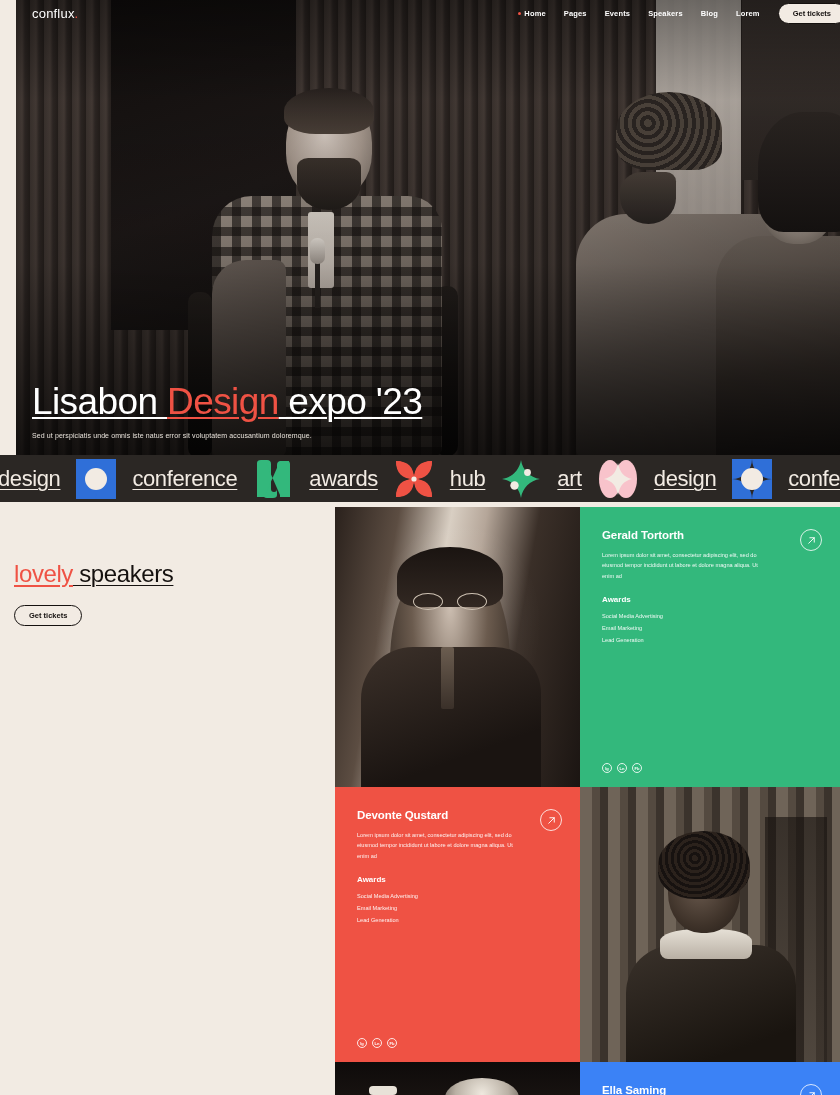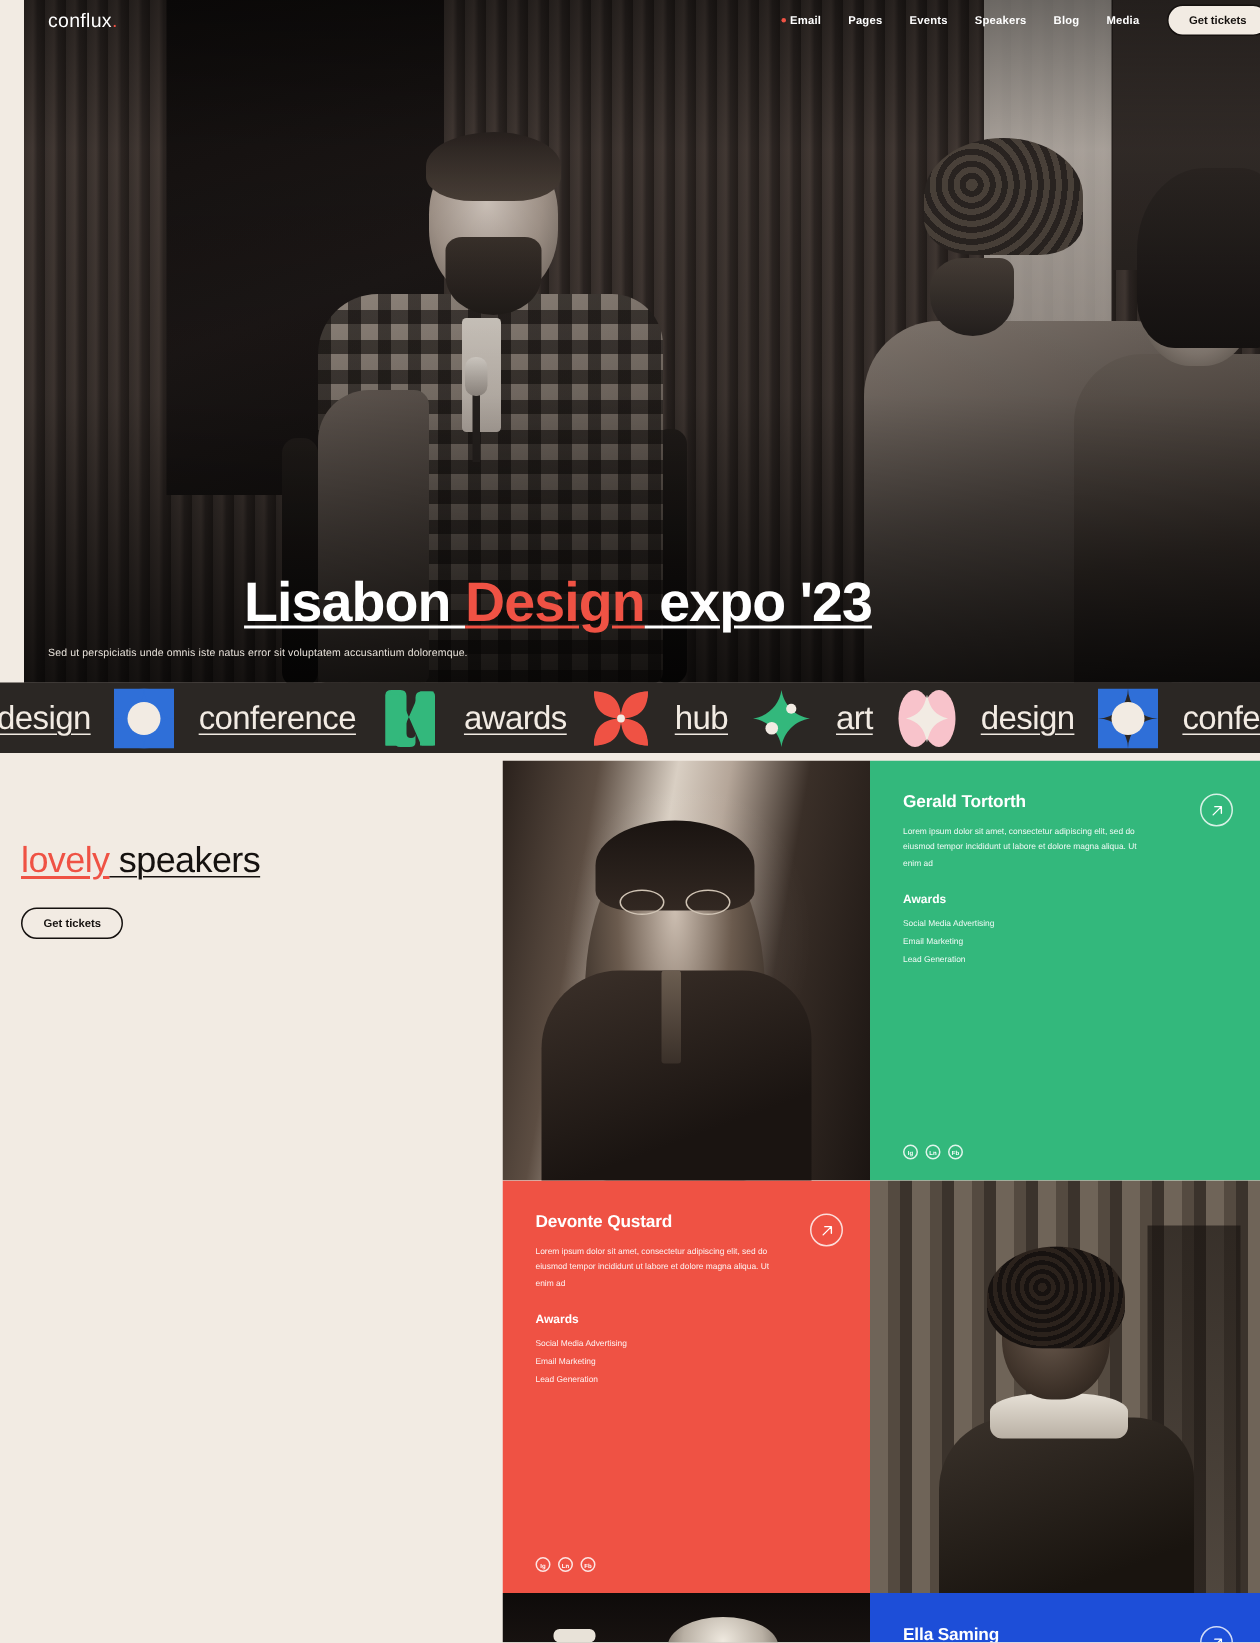--- a/index.html
+++ b/index.html
@@ -159,23 +159,22 @@
   .nav-dot { width:3px; height:3px; border-radius:50%; background:#ef5244; display:inline-block;}
   .btn-tickets-nav {
     background:#f2ebe3; color:#15110f; font-size:7.5px; font-weight:700;
     border-radius:20px; padding:5px 14px; white-space:nowrap;
     border:1px solid #15110f;
   }
 
   
   .hero-copy { position:absolute; left:16px; bottom:16px; z-index:6; width:680px; }
   .hero-h1 {
-    color:#fff; font-size:37px; line-height:1.12; font-weight:700;
+    color:#fff; font-size:37px; line-height:1.12; font-weight:400;
     letter-spacing:-.6px;
-    text-align:center;
   }
   .hero-h1 .u { text-decoration:underline; text-underline-offset:3px; text-decoration-thickness:1.5px;}
   .hero-h1 .red { color:#ef5244; }
   .hero-sub {
     margin-top:10px; color:#e8e2da; font-size:7px; letter-spacing:.1px;
   }
 
   
   .marquee {
     position:absolute; left:0; top:455px; width:840px; height:47px;
@@ -289,21 +288,21 @@
   }
   .ph3-light {
     position:absolute; left:34px; top:24px; width:28px; height:9px;
     background:#e8e2d8; border-radius:4px;
   }
 
   
   .card { position:absolute; inset:0; padding:22px 18px 0 22px; }
   .card-green { background:#33b87c; }
   .card-red { background:#ef5244; }
-  .card-blue { background:#1d4ed8; }
+  .card-blue { background:#3b82f6; }
   .card-name {
     color:#fff; font-size:11.5px; font-weight:700; letter-spacing:-.1px;
     margin-bottom:9px;
   }
   .card-desc {
     color:rgba(255,255,255,.92); font-size:5.6px; line-height:1.85;
     width:160px; margin-bottom:14px;
   }
   .card-awards-h { color:#fff; font-size:8px; font-weight:700; margin-bottom:7px; }
   .card-award { color:rgba(255,255,255,.92); font-size:5.6px; line-height:2.1; }
@@ -352,36 +351,36 @@
     <div class="fig-c-hair"></div>
 
     <div class="hero-grade"></div>
   </div>
 
   <div class="nav">
     <div class="logo"><span>conflux</span><span class="dot">.</span></div>
     <div class="nav-links">
       <a class="nav-link">
           <span class="nav-dot"></span>
-          <span>Email</span>
+          <span>Home</span>
         </a>
       <a class="nav-link">
           <span>Pages</span>
         </a>
       <a class="nav-link">
           <span>Events</span>
         </a>
       <a class="nav-link">
           <span>Speakers</span>
         </a>
       <a class="nav-link">
           <span>Blog</span>
         </a>
       <a class="nav-link">
-          <span>Media</span>
+          <span>Lorem</span>
         </a>
       <button class="btn-tickets-nav">Get tickets</button>
     </div>
   </div>
 
   <div class="hero-copy">
     <h1 class="hero-h1">
       <span class="u">Lisabon </span><span class="u red">Design</span><span class="u"> expo '23</span><br>
     </h1>
     <p class="hero-sub">Sed ut perspiciatis unde omnis iste natus error sit voluptatem accusantium doloremque.</p>

